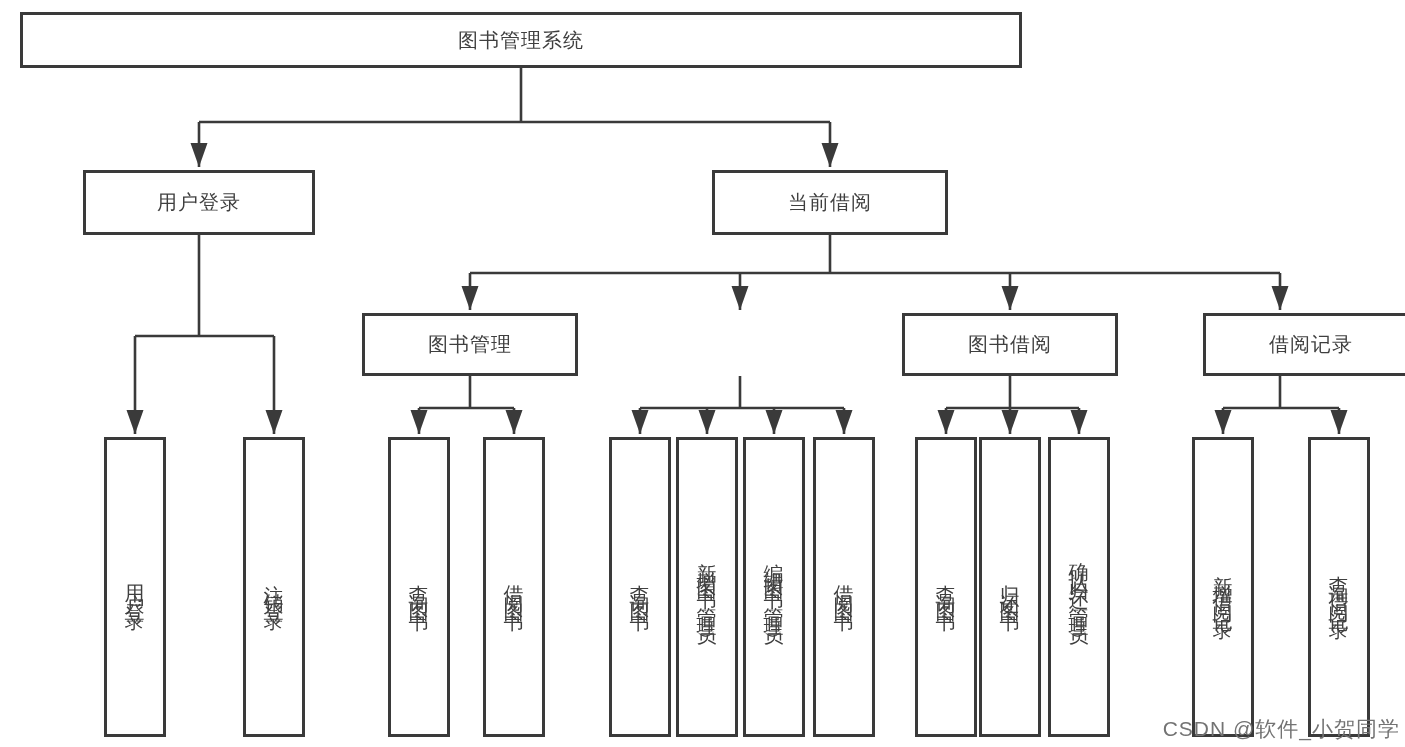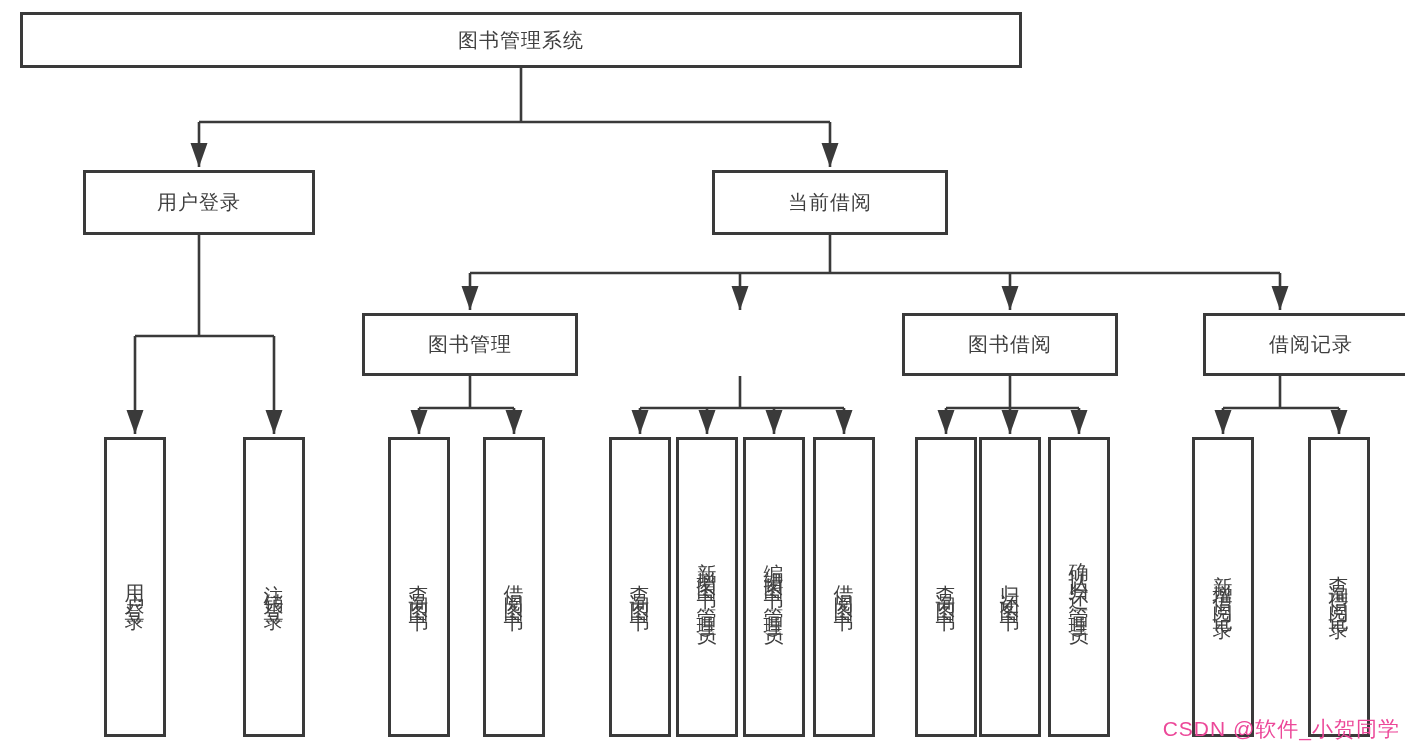--- a/index.html
+++ b/index.html
@@ -76,21 +76,21 @@
   .lf-query-cur      { left: 915px; }
   .lf-return-book    { left: 979px; }
   .lf-confirm-return { left: 1048px; }
   .lf-add-record     { left: 1192px; }
   .lf-query-record   { left: 1308px; }
   .watermark {
     position: absolute;
     right: 5px;
     top: 715px;
     font-size: 21px;
-    color: #ec4899;
+    color: #737373;
     letter-spacing: 1px;
     z-index: 3;
     white-space: nowrap;
   }
 </style>
 </head>
 <body>
 
 <div id="canvas">
 

